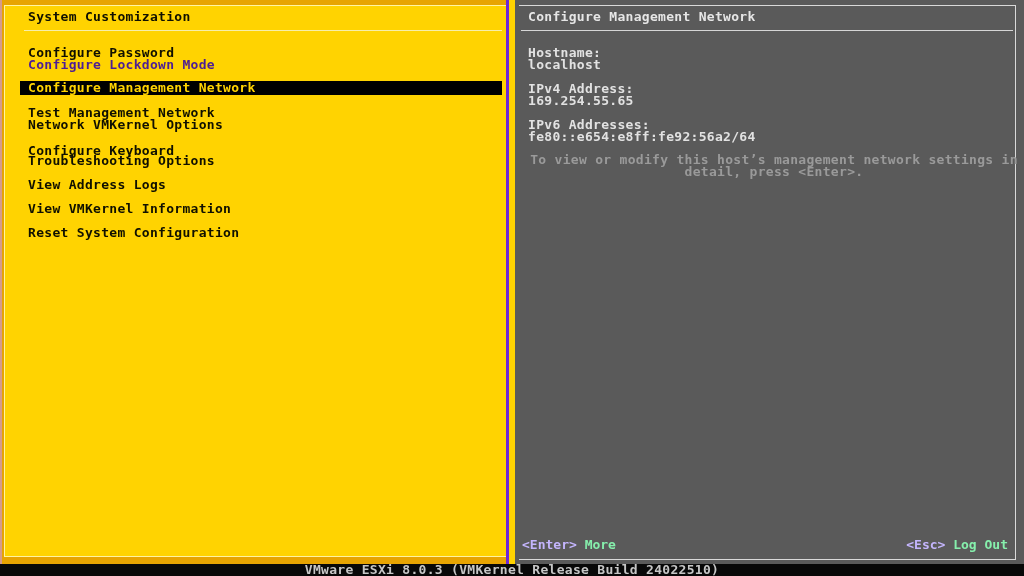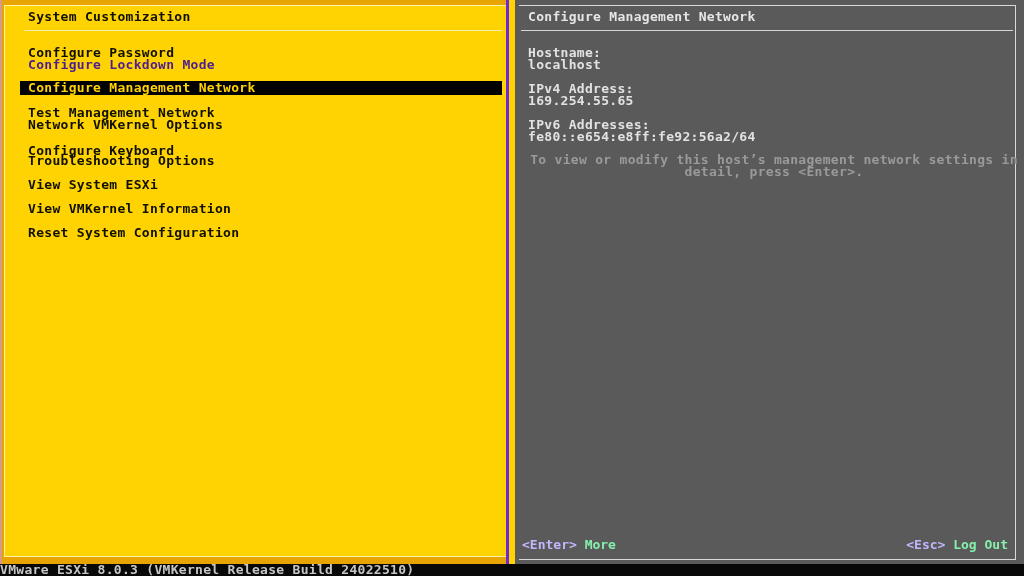--- a/index.html
+++ b/index.html
@@ -92,39 +92,39 @@
     position: absolute; right: 16px; top: 537px; white-space: pre;
   }
   .hint-key { color: #c4b5fd; }
   .hint-label { color: #86efac; }
 
   
   .status-bar {
     position: absolute; left: 0; top: 564px; width: 1024px; height: 12px;
     background: #080808;
     color: #c6c6c6;
-    text-align: left; line-height: 12px; letter-spacing: .3px;
+    text-align: center; line-height: 12px; letter-spacing: .3px;
   }
 </style>
 </head>
 <body>
 
 <div class="left-panel">
   <div class="left-inner"></div>
   <div class="left-title">System Customization</div>
   <div class="left-sep"></div>
 
   <div class="menu-item" style="top:46px">Configure Password</div>
   <div class="menu-item disabled" style="top:58px">Configure Lockdown Mode</div>
   <div class="menu-item selected" style="top:81px">Configure Management Network</div>
   <div class="menu-item" style="top:106px">Test Management Network</div>
   <div class="menu-item" style="top:118px">Network VMKernel Options</div>
   <div class="menu-item" style="top:144px">Configure Keyboard</div>
   <div class="menu-item" style="top:154px">Troubleshooting Options</div>
-  <div class="menu-item" style="top:178px">View System ESXi</div>
+  <div class="menu-item" style="top:178px">View Address Logs</div>
   <div class="menu-item" style="top:202px">View VMKernel Information</div>
   <div class="menu-item" style="top:226px">Reset System Configuration</div>
 </div>
 
 <div class="divider-stripe"></div>
 
 <div class="right-panel">
   <div class="right-frame"></div>
   <div class="right-title">Configure Management Network</div>
   <div class="right-sep"></div>

